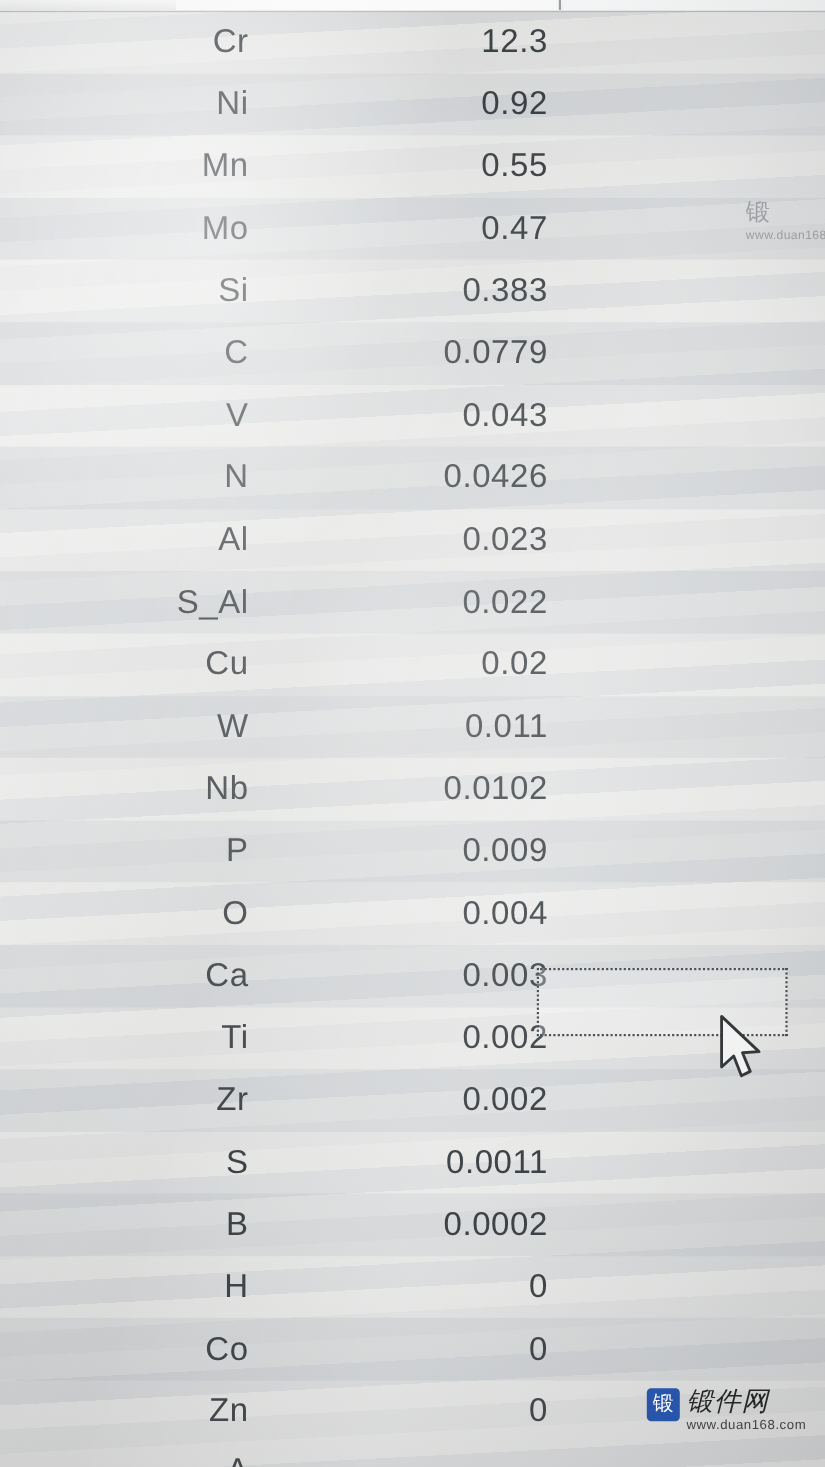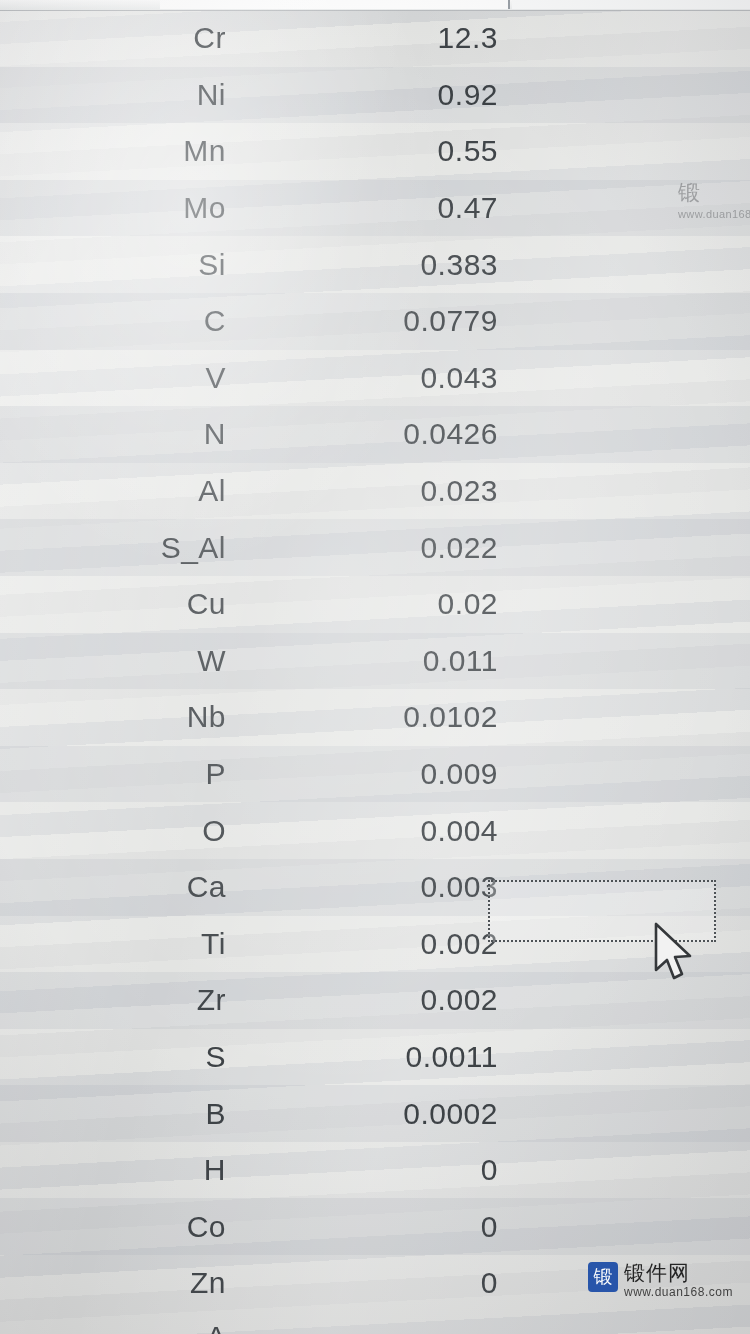--- a/index.html
+++ b/index.html
@@ -156,21 +156,21 @@
     width: 30px; height: 30px;
     border-radius: 4px;
     background: #1f4fa8;
     color: #fff;
     font-size: 19px;
     line-height: 30px;
     text-align: center;
     font-family: "Liberation Serif", serif;
   }
   .wm-text { display: flex; flex-direction: column; line-height: 1.05; }
-  .wm-title { font-size: 21px; color: #1b1b1b; letter-spacing: 1px; }
+  .wm-title { font-size: 24px; color: #1b1b1b; letter-spacing: 1px; font-style: italic; }
   .wm-url { font-size: 12px; color: #3a3a3a; letter-spacing: 0.5px; margin-top: 2px; }
 
   
   .watermark-top {
     position: absolute;
     left: 678px;
     top: 178px;
     z-index: 7;
     opacity: 0.55;
     display: flex;

